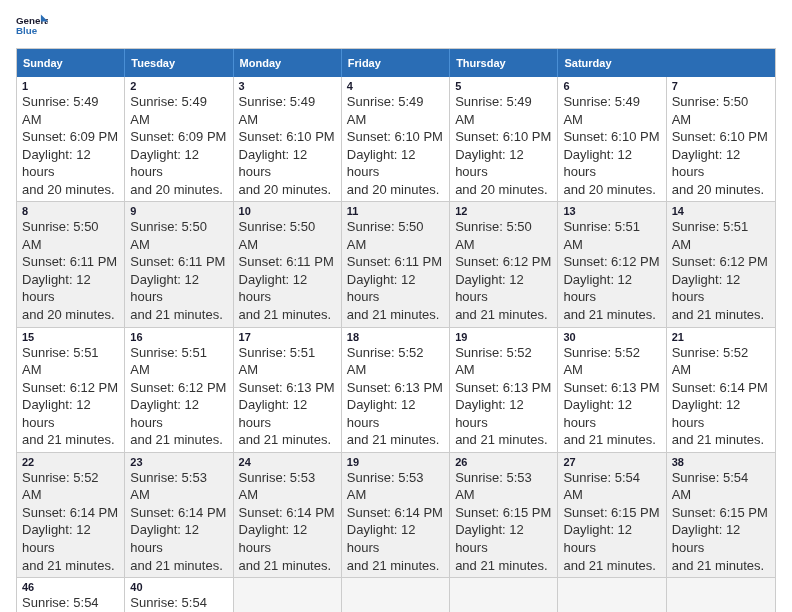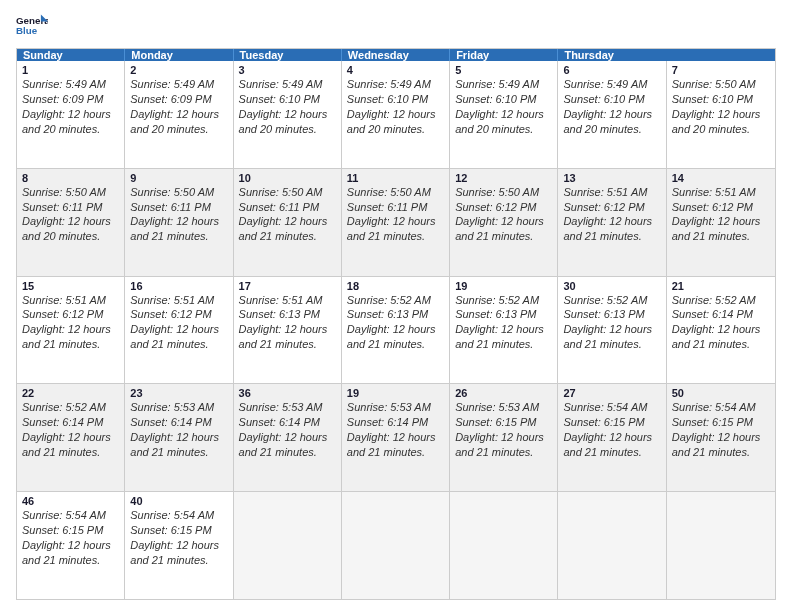--- a/index.html
+++ b/index.html
@@ -53,21 +53,21 @@
     }
     .cal-header {
       display: grid;
       grid-template-columns: repeat(7, 1fr);
       background: #2a6db5;
     }
     .cal-header-cell {
       color: #fff;
       font-size: 11px;
       font-weight: bold;
-      padding: 0 6px;
+      padding: 8px 6px;
       border-right: 1px solid #4a8fd5;
       text-align: left;
     }
     .cal-header-cell:last-child { border-right: none; }
     .cal-body {
       flex: 1;
       display: flex;
       flex-direction: column;
     }
     .cal-row {
@@ -90,24 +90,23 @@
     .cal-cell.empty { background: #f5f5f5; }
     .cal-cell.shaded { background: #f0f0f0; }
     .day-num {
       font-size: 11px;
       font-weight: bold;
       color: #1a1a2e;
       display: block;
       margin-bottom: 1px;
     }
     .cell-text {
-      font-size: 11px;
+      font-size: 13px;
       color: #333;
       line-height: 1.35;
-      font-style: italic;
     }
   </style>
 </head>
 <body>
 
 <div class="page">
   <div class="header">
     <div class="logo">
       <svg class="logo-icon" viewBox="0 0 36 30" xmlns="http://www.w3.org/2000/svg">
         <text x="0" y="13" font-size="11" font-weight="bold" fill="#1a1a2e" font-family="Arial">General</text>
@@ -117,25 +116,25 @@
     </div>
     <div class="title-block">
       <div class="main-title"></div>
       <div class="subtitle"></div>
     </div>
   </div>
 
   <div class="calendar">
     <div class="cal-header">
         <div class="cal-header-cell">Sunday</div>
+        <div class="cal-header-cell">Tuesday</div>
         <div class="cal-header-cell">Monday</div>
-        <div class="cal-header-cell">Tuesday</div>
-        <div class="cal-header-cell">Wednesday</div>
         <div class="cal-header-cell">Friday</div>
         <div class="cal-header-cell">Thursday</div>
+        <div class="cal-header-cell">Saturday</div>
       </div>
     <div class="cal-body">
         <div class="cal-row">
           <div class="cal-cell">
             <span class="day-num">1</span>
             <div class="cell-text">Sunrise: 5:49 AM<br>Sunset: 6:09 PM<br>Daylight: 12 hours<br>and 20 minutes.</div>
           </div>
           <div class="cal-cell">
             <span class="day-num">2</span>
             <div class="cell-text">Sunrise: 5:49 AM<br>Sunset: 6:09 PM<br>Daylight: 12 hours<br>and 20 minutes.</div>
@@ -224,37 +223,37 @@
         <div class="cal-row">
           <div class="cal-cell shaded">
             <span class="day-num">22</span>
             <div class="cell-text">Sunrise: 5:52 AM<br>Sunset: 6:14 PM<br>Daylight: 12 hours<br>and 21 minutes.</div>
           </div>
           <div class="cal-cell shaded">
             <span class="day-num">23</span>
             <div class="cell-text">Sunrise: 5:53 AM<br>Sunset: 6:14 PM<br>Daylight: 12 hours<br>and 21 minutes.</div>
           </div>
           <div class="cal-cell shaded">
-            <span class="day-num">36</span>
+            <span class="day-num">24</span>
             <div class="cell-text">Sunrise: 5:53 AM<br>Sunset: 6:14 PM<br>Daylight: 12 hours<br>and 21 minutes.</div>
           </div>
           <div class="cal-cell shaded">
             <span class="day-num">19</span>
             <div class="cell-text">Sunrise: 5:53 AM<br>Sunset: 6:14 PM<br>Daylight: 12 hours<br>and 21 minutes.</div>
           </div>
           <div class="cal-cell shaded">
             <span class="day-num">26</span>
             <div class="cell-text">Sunrise: 5:53 AM<br>Sunset: 6:15 PM<br>Daylight: 12 hours<br>and 21 minutes.</div>
           </div>
           <div class="cal-cell shaded">
             <span class="day-num">27</span>
             <div class="cell-text">Sunrise: 5:54 AM<br>Sunset: 6:15 PM<br>Daylight: 12 hours<br>and 21 minutes.</div>
           </div>
           <div class="cal-cell shaded">
-            <span class="day-num">50</span>
+            <span class="day-num">38</span>
             <div class="cell-text">Sunrise: 5:54 AM<br>Sunset: 6:15 PM<br>Daylight: 12 hours<br>and 21 minutes.</div>
           </div>
         </div>
         <div class="cal-row">
           <div class="cal-cell">
             <span class="day-num">46</span>
             <div class="cell-text">Sunrise: 5:54 AM<br>Sunset: 6:15 PM<br>Daylight: 12 hours<br>and 21 minutes.</div>
           </div>
           <div class="cal-cell">
             <span class="day-num">40</span>

